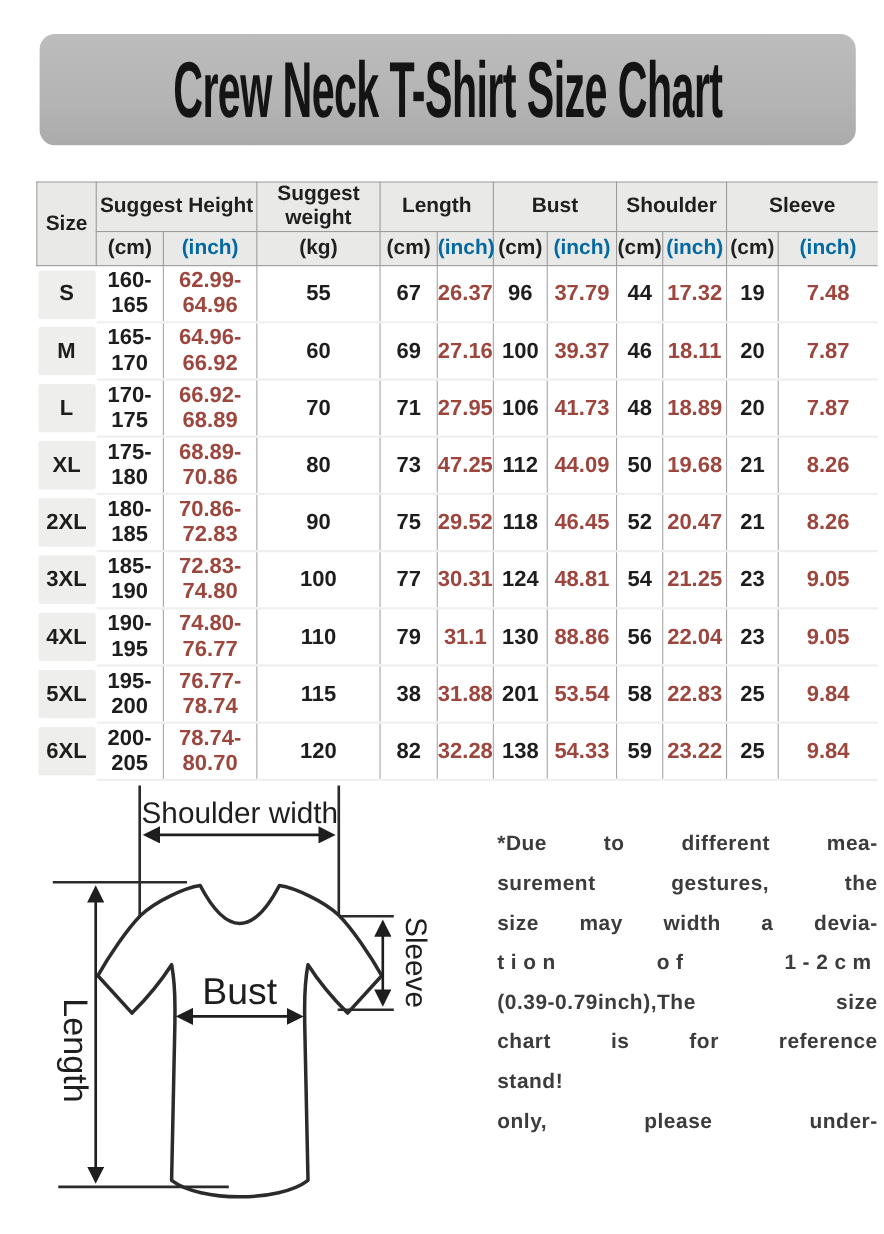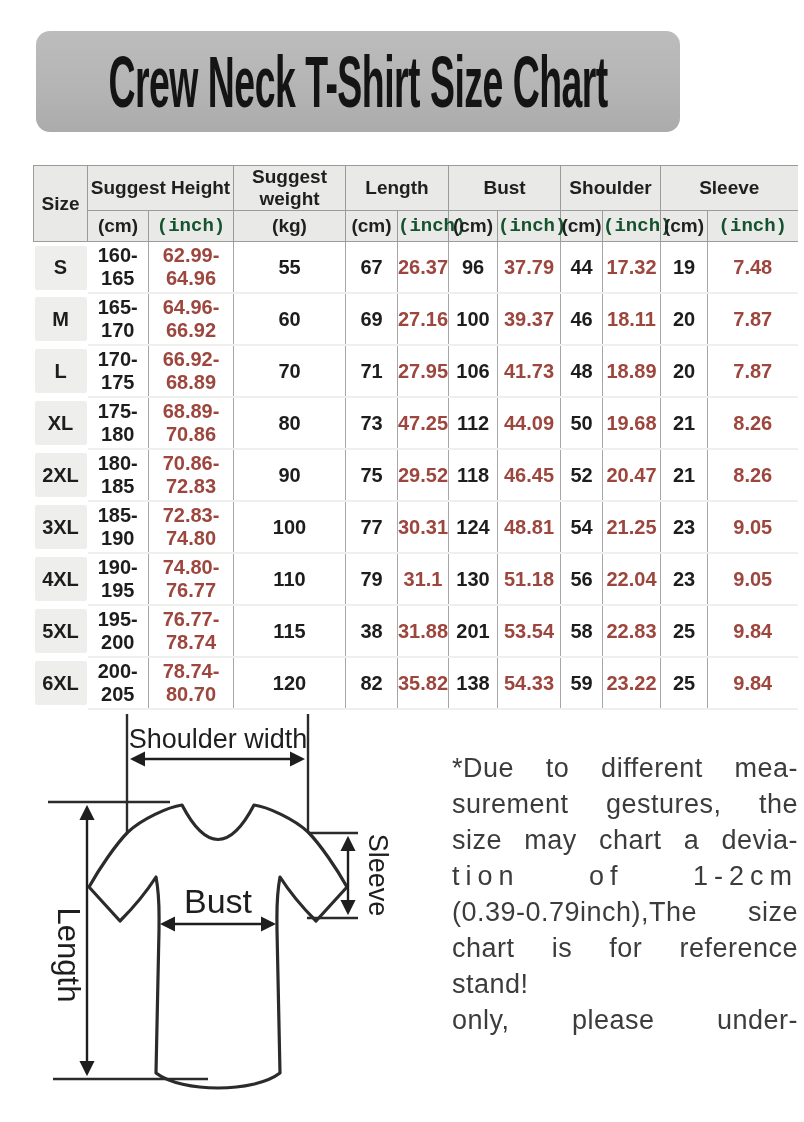--- a/index.html
+++ b/index.html
@@ -1,50 +1,50 @@
 <!DOCTYPE html>
 <html><head>
 <meta charset="utf-8">
 <style>
   html,body{margin:0;padding:0;background:#fff;}
   .page{position:relative;width:804px;height:1122px;background:#fff;overflow:hidden;
         font-family:"Liberation Sans",sans-serif;}
 
   
-  .banner{position:absolute;left:36px;top:31px;width:644px;height:101px;
+  .banner{position:absolute;left:36px;top:31px;width:742px;height:101px;
           background:linear-gradient(180deg,#bcbcbc 0%,#b4b4b4 60%,#ababab 100%);
           border-radius:14px;display:flex;align-items:center;justify-content:center;}
   .title{font-size:72px;font-weight:700;color:#141414;white-space:nowrap;
          transform:scaleX(0.52);transform-origin:center;letter-spacing:-1px;}
 
   
   table.size-chart{position:absolute;left:33px;top:165px;width:764px;
                    border-collapse:collapse;table-layout:fixed;}
   table.size-chart th, table.size-chart td{padding:0;text-align:center;vertical-align:middle;}
   thead th{background:#e9e9e7;border:1px solid #9b9b9b;
            font-size:19px;font-weight:600;color:#1f1f1f;}
   thead tr.group-row th{height:34px;}
   thead tr.unit-row th{height:30px;}
   thead th:last-child{border-right:none;}
-  thead th.inch{color:#14532d;font-family:Liberation Mono, monospace;}
+  thead th.inch{color:#0369a1;}
   tbody td{height:50px;font-size:20px;font-weight:600;color:#1d1d1d;
            border-right:1px solid #a6a6a6;border-bottom:2px solid #efefed;background:#fff;}
   tbody td.inch{color:#9d463d;}
   tbody td:last-child{border-right:none;}
   tbody td.sizecol{border:none;background:#fff;}
   tbody td.sizecol .chip{background:#eeeeec;border-radius:2px;height:44px;margin:3px 1px;
                          display:flex;align-items:center;justify-content:center;}
 
   
   .diagram{position:absolute;left:20px;top:702px;}
   .diagram text{fill:#1e1e1e;}
 
   
   .note{position:absolute;left:452px;top:750px;width:346px;
-        font-size:27px;line-height:36px;color:#3c3c3c;letter-spacing:0.5px;}
+        font-size:19px;line-height:36px;color:#3c3c3c;letter-spacing:0.5px;font-weight:bold;}
   .nline{text-align:justify;text-align-last:justify;}
   .nline:nth-child(4){letter-spacing:6px;}
   .nline.nlast{text-align-last:left;}
 </style>
 </head>
 <body>
 
 <div class="page">
 
   <div class="banner">
@@ -190,21 +190,21 @@
         <tr>
           <td class="sizecol">
             <div class="chip">4XL</div>
           </td>
           <td>190-195</td>
           <td class="inch">74.80-76.77</td>
           <td>110</td>
           <td>79</td>
           <td class="inch">31.1</td>
           <td>130</td>
-          <td class="inch">51.18</td>
+          <td class="inch">88.86</td>
           <td>56</td>
           <td class="inch">22.04</td>
           <td>23</td>
           <td class="inch">9.05</td>
         </tr>
         <tr>
           <td class="sizecol">
             <div class="chip">5XL</div>
           </td>
           <td>195-200</td>
@@ -220,21 +220,21 @@
           <td class="inch">9.84</td>
         </tr>
         <tr>
           <td class="sizecol">
             <div class="chip">6XL</div>
           </td>
           <td>200-205</td>
           <td class="inch">78.74-80.70</td>
           <td>120</td>
           <td>82</td>
-          <td class="inch">35.82</td>
+          <td class="inch">32.28</td>
           <td>138</td>
           <td class="inch">54.33</td>
           <td>59</td>
           <td class="inch">23.22</td>
           <td>25</td>
           <td class="inch">9.84</td>
         </tr>
       </tbody>
   </table>
 
@@ -276,21 +276,21 @@
 
     <line x1="288" y1="131" x2="338" y2="131" stroke="#2b2b2b" stroke-width="2.4"></line>
     <line x1="287" y1="216" x2="338" y2="216" stroke="#2b2b2b" stroke-width="2.4"></line>
     <line x1="328" y1="137" x2="328" y2="210" stroke="#1e1e1e" stroke-width="2.4" marker-start="url(#ah)" marker-end="url(#ah)"></line>
     <text transform="translate(349,173) rotate(90)" text-anchor="middle" font-size="27">Sleeve</text>
   </svg>
 
   <div class="note">
       <div class="nline">*Due to different mea-</div>
       <div class="nline">surement gestures, the</div>
-      <div class="nline">size may chart a devia-</div>
+      <div class="nline">size may width a devia-</div>
       <div class="nline">tion of 1-2cm</div>
       <div class="nline">(0.39-0.79inch),The size</div>
       <div class="nline">chart is for reference</div>
       <div class="nline nlast">stand!</div>
       <div class="nline">only, please under-</div>
     </div>
 
 </div>
 
 </body></html>

